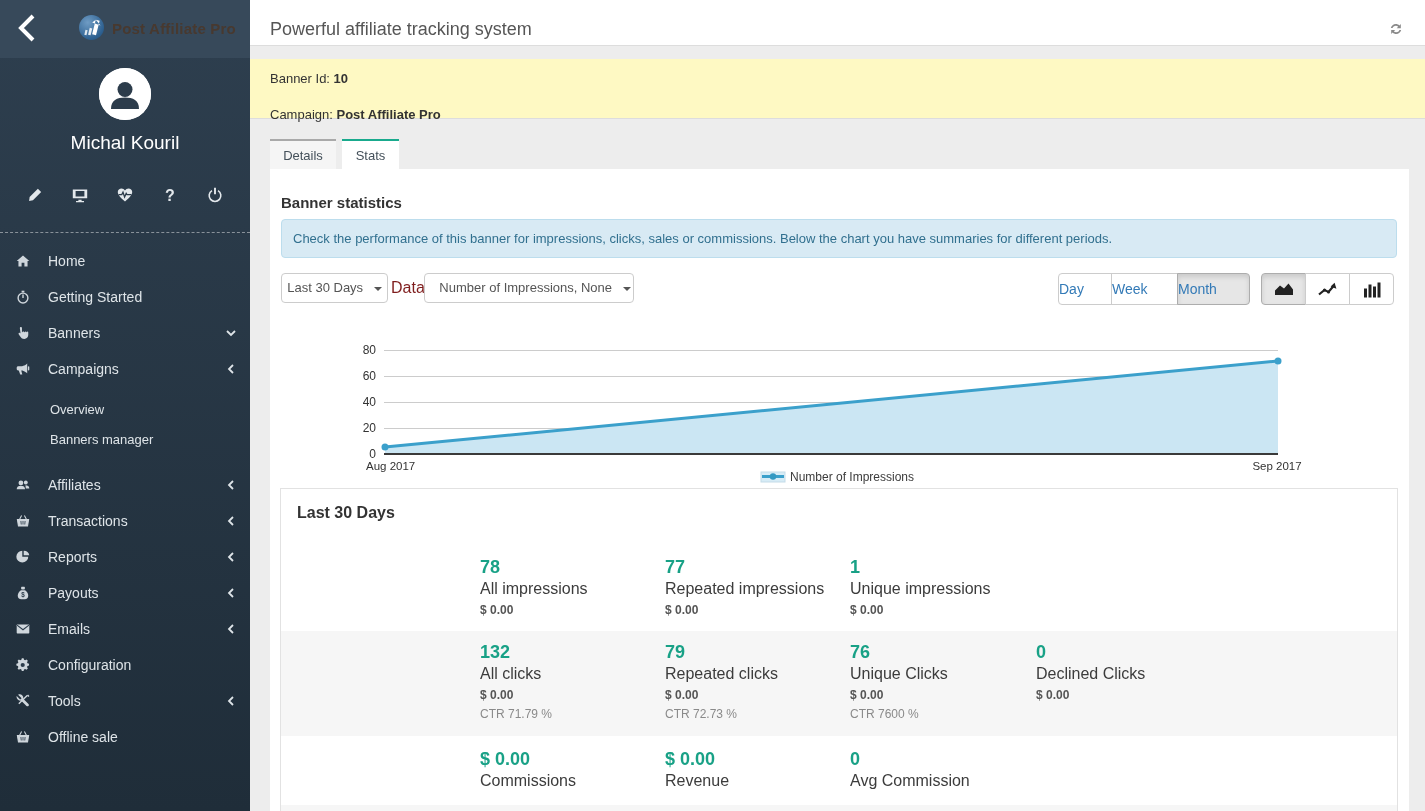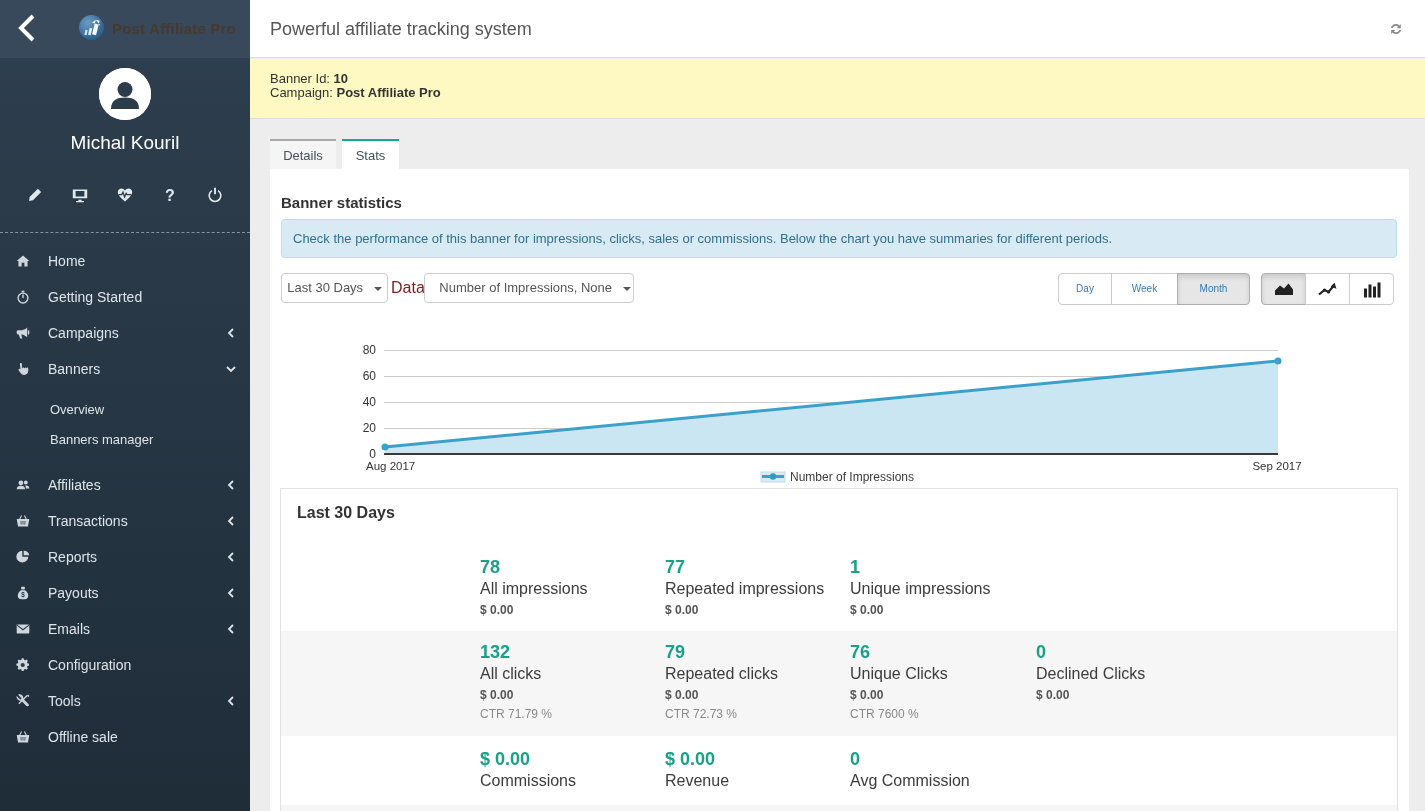--- a/index.html
+++ b/index.html
@@ -20,45 +20,45 @@
 .mi { position:relative; height:36px; }
 .mi .ic { position:absolute; left:16px; top:50%; transform:translateY(-50%); width:14px; height:14px; text-align:center; }
 .mi .lb { position:absolute; left:48px; top:50%; transform:translateY(-50%); font-size:14px; color:#dee4e8; }
 .mi .ch { position:absolute; right:14px; top:50%; transform:translateY(-50%); }
 #submenu { padding:7px 15px 13px 0; }
 .smi { height:30px; position:relative; }
 .smi span { position:absolute; left:50px; top:50%; transform:translateY(-50%); font-size:13px; color:#dee4e8; }
 
 
 #main { position:absolute; left:250px; top:0; width:1175px; height:811px; background:#ededed; }
-#hdr { position:absolute; left:0; top:0; width:1175px; height:58px; background:#fff; border-bottom:1px solid #ddd; }
+#hdr { position:absolute; left:0; top:0; width:1175px; height:46px; background:#fff; border-bottom:1px solid #ddd; }
 #hdr h1 { position:absolute; left:20px; top:19px; font-size:18px; font-weight:normal; color:#565656; }
 #refresh { position:absolute; right:22px; top:22px; width:14px; height:14px; }
 #binfo { position:absolute; left:0; top:59px; width:1175px; height:60px; background:#fef9c3; border-bottom:1px solid #ddd; font-size:13px; color:#333; }
 #binfo div { position:absolute; left:20px; }
 #binfo .l1 { top:12px; }
-#binfo .l2 { top:26px; }
+#binfo .l2 { top:48px; }
 
 
 .tab { position:absolute; top:139px; height:30px; font-size:13px; color:#44505a; text-align:center; line-height:29px; }
 #tab1 { left:20px; width:66px; background:#f5f5f5; border-top:2px solid #a9a9a9; }
 #tab2 { left:92px; width:57px; background:#fff; border-top:2px solid #19aa8d; }
 
 #panel { position:absolute; left:20px; top:169px; width:1139px; height:642px; background:#fff; }
 #bstat { position:absolute; left:11px; top:25px; font-size:15px; font-weight:bold; color:#333; }
 #alert { position:absolute; left:11px; top:50px; width:1116px; height:39px; background:#d8eaf4; border:1px solid #bcdded; border-radius:4px; color:#31708f; font-size:13px; line-height:37px; padding-left:11px; }
 
 
 .dbtn { position:absolute; top:104px; height:30px; border:1px solid #ccc; border-radius:4px; background:#fff; font-size:13px; color:#555; line-height:28px; text-align:center; }
 #dd1 { left:11px; width:107px; }
 #dd2 { left:154px; width:210px;padding-left:12px; }
 #dlabel { position:absolute; left:121px; top:104px; height:30px; line-height:30px; font-size:16px; color:#7f1d1d; }
 .caret { display:inline-block; width:0; height:0; border-left:4px solid transparent; border-right:4px solid transparent; border-top:4px solid #555; margin-left:7px; vertical-align:middle; }
 .bgroup { position:absolute; top:104px; height:32px; }
-.bgroup .b { float:left; height:32px; border:1px solid #ccc; background:#fff; color:#337ab7; font-size:10px; line-height:30px; text-align:center; margin-left:-1px; }
+.bgroup .b { float:left; height:32px; border:1px solid #ccc; background:#fff; color:#337ab7; font-size:14px; line-height:30px; margin-left:-1px; }
 .bgroup .b.first { border-radius:4px 0 0 4px; margin-left:0; }
 .bgroup .b.last { border-radius:0 4px 4px 0; }
 .bgroup .b.active { background:#e6e6e6; border-color:#adadad; box-shadow:inset 0 3px 5px rgba(0,0,0,.12); }
 #grp1 { left:788px; }
 #grp2 { left:991px; }
 #grp1 .b1 { width:54px; } #grp1 .b2 { width:67px; } #grp1 .b3 { width:73px; }
 #grp2 .b { width:45px; padding-top:8px; line-height:normal; }
 
 
 #chart { position:absolute; left:0; top:160px; width:1139px; height:160px; }
@@ -268,35 +268,35 @@
     <div class="mi">
         <svg class="ic" viewBox="0 0 20 20">
           <circle cx="10" cy="11.5" r="7" fill="none" stroke="#cfd6dc" stroke-width="2"></circle>
           <rect x="8" y="1" width="4" height="2.5" fill="#cfd6dc"></rect>
           <line x1="10" y1="11.5" x2="10" y2="6.5" stroke="#cfd6dc" stroke-width="2"></line>
         </svg>
         <span class="lb">Getting Started</span>
       </div>
     <div class="mi">
         <svg class="ic" viewBox="0 0 20 20">
+          <path fill="#cfd6dc" d="M7 1.5 C7.8 1.5 8.5 2.2 8.5 3 L8.5 9 L9 9 C9 8.2 9.7 7.7 10.5 7.7 C11.3 7.7 12 8.3 12 9 L12.5 9 C12.5 8.4 13.1 7.9 13.8 7.9 C14.5 7.9 15 8.4 15 9 L15.3 9 C15.3 8.5 15.8 8 16.4 8 C17 8 17.5 8.5 17.5 9.2 L17.5 13 C17.5 16 15 18.5 12 18.5 C8.5 18.5 7.5 17 5 13.5 C4.2 12.4 3 11 4 10 C5 9.2 6 10 6.5 10.7 L5.5 3 C5.5 2.2 6.2 1.5 7 1.5 Z"></path>
+        </svg>
+        <span class="lb">Banners</span>
+        <svg class="ch" width="10" height="10" viewBox="0 0 10 10">
+          <path d="M1 3 L5 7 L9 3" stroke="#dee4e8" stroke-width="1.8" fill="none"></path>
+        </svg>
+      </div>
+    <div class="mi">
+        <svg class="ic" viewBox="0 0 20 20">
           <path fill="#cfd6dc" d="M16 2 C16 2 12 6 7 6 L3 6 C2 6 1 7 1 8 L1 10 C1 11 2 12 3 12 L4 12 L6 18 L9 18 L7.5 12 C12 12 16 16 16 16 Z"></path>
           <rect x="17" y="6" width="2" height="6" rx="1" fill="#cfd6dc"></rect>
         </svg>
         <span class="lb">Campaigns</span>
         <svg class="ch" width="10" height="10" viewBox="0 0 10 10">
           <path d="M3 1 L7 5 L3 9" stroke="#dee4e8" stroke-width="1.8" fill="none" transform="rotate(180 5 5)"></path>
-        </svg>
-      </div>
-    <div class="mi">
-        <svg class="ic" viewBox="0 0 20 20">
-          <path fill="#cfd6dc" d="M7 1.5 C7.8 1.5 8.5 2.2 8.5 3 L8.5 9 L9 9 C9 8.2 9.7 7.7 10.5 7.7 C11.3 7.7 12 8.3 12 9 L12.5 9 C12.5 8.4 13.1 7.9 13.8 7.9 C14.5 7.9 15 8.4 15 9 L15.3 9 C15.3 8.5 15.8 8 16.4 8 C17 8 17.5 8.5 17.5 9.2 L17.5 13 C17.5 16 15 18.5 12 18.5 C8.5 18.5 7.5 17 5 13.5 C4.2 12.4 3 11 4 10 C5 9.2 6 10 6.5 10.7 L5.5 3 C5.5 2.2 6.2 1.5 7 1.5 Z"></path>
-        </svg>
-        <span class="lb">Banners</span>
-        <svg class="ch" width="10" height="10" viewBox="0 0 10 10">
-          <path d="M1 3 L5 7 L9 3" stroke="#dee4e8" stroke-width="1.8" fill="none"></path>
         </svg>
       </div>
     <div id="submenu">
       <div class="smi">
           <span>Overview</span>
         </div>
       <div class="smi">
           <span>Banners manager</span>
         </div>
     </div>

